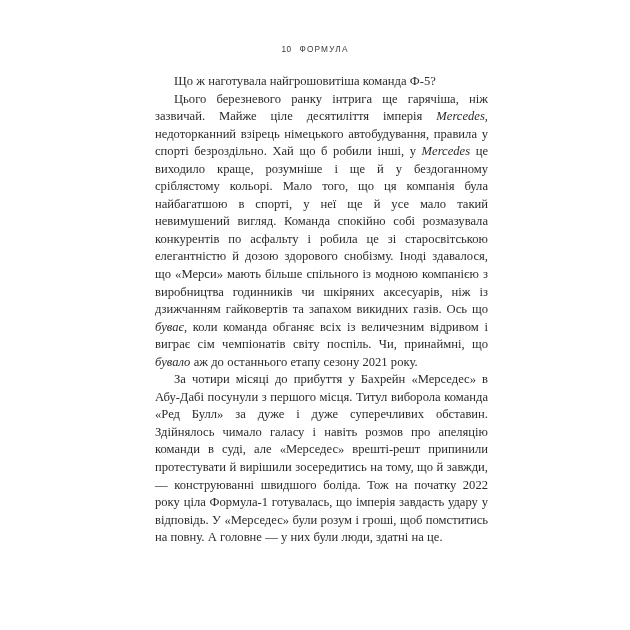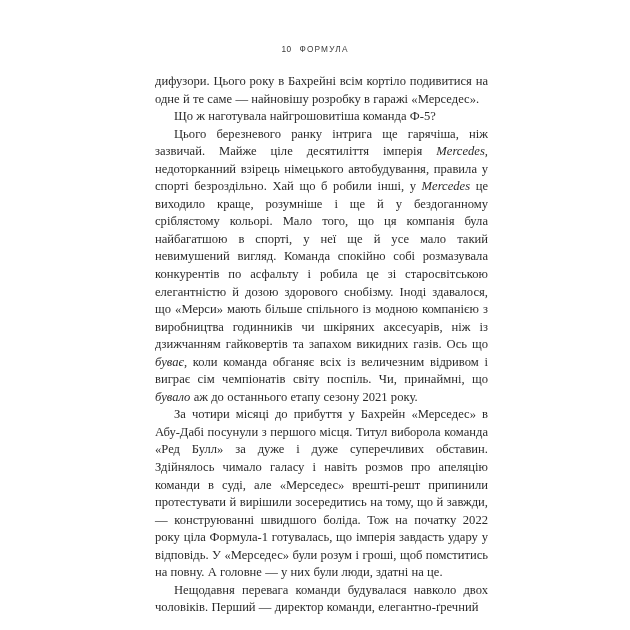--- a/index.html
+++ b/index.html
@@ -79,25 +79,23 @@
 <body>
 
 <div class="page">
 
   <div class="running-head">
     <span class="folio">10</span><span class="rh-title">ФОРМУЛА</span>
   </div>
 
   <div class="textblock">
 
-    <p id="para-1">дифузори. Цього року в Бахрейні всім кортіло подивитися на одне й те саме — найновішу розробку в гаражі «Мерседес».</p>
 
     <p class="indent" id="para-2">Що ж наготувала найгрошовитіша команда Ф-5?</p>
 
     <p class="indent" id="para-3">Цього березневого ранку інтрига ще гарячіша, ніж зазвичай. Майже ціле десятиліття імперія <i>Mercedes</i>, недоторканний взірець німецького автобудування, правила у спорті безроздільно. Хай що б робили інші, у <i>Mercedes</i> це виходило краще, розумніше і ще й у бездоганному сріблястому кольорі. Мало того, що ця компанія була найбагатшою в спорті, у неї ще й усе мало такий невимушений вигляд. Команда спокійно собі розмазувала конкурентів по асфальту і робила це зі старосвітською елегантністю й дозою здорового снобізму. Іноді здавалося, що «Мерси» мають більше спільного із модною компанією з виробництва годинників чи шкіряних аксесуарів, ніж із дзижчанням гайковертів та запахом викидних газів. Ось що <i>буває</i>, коли команда обганяє всіх із величезним відривом і виграє сім чемпіонатів світу поспіль. Чи, принаймні, що <i>бувало</i> аж до останнього етапу сезону 2021 року.</p>
 
     <p class="indent" id="para-4">За чотири місяці до прибуття у Бахрейн «Мерседес» в Абу-Дабі посунули з першого місця. Титул виборола команда «Ред Булл» за дуже і дуже суперечливих обставин. Здійнялось чимало галасу і навіть розмов про апеляцію команди в суді, але «Мерседес» врешті-решт припинили протестувати й вирішили зосередитись на тому, що й завжди, — конструюванні швидшого боліда. Тож на початку 2022 року ціла Формула-1 готувалась, що імперія завдасть удару у відповідь. У «Мерседес» були розум і гроші, щоб помститись на повну. А головне — у них були люди, здатні на це.</p>
 
-    <p class="indent" id="para-5">Нещодавня перевага команди будувалася навколо двох чоловіків. Перший — директор команди, елегантно-ґречний</p>
 
   </div>
 
 </div>
 
 </body></html>

